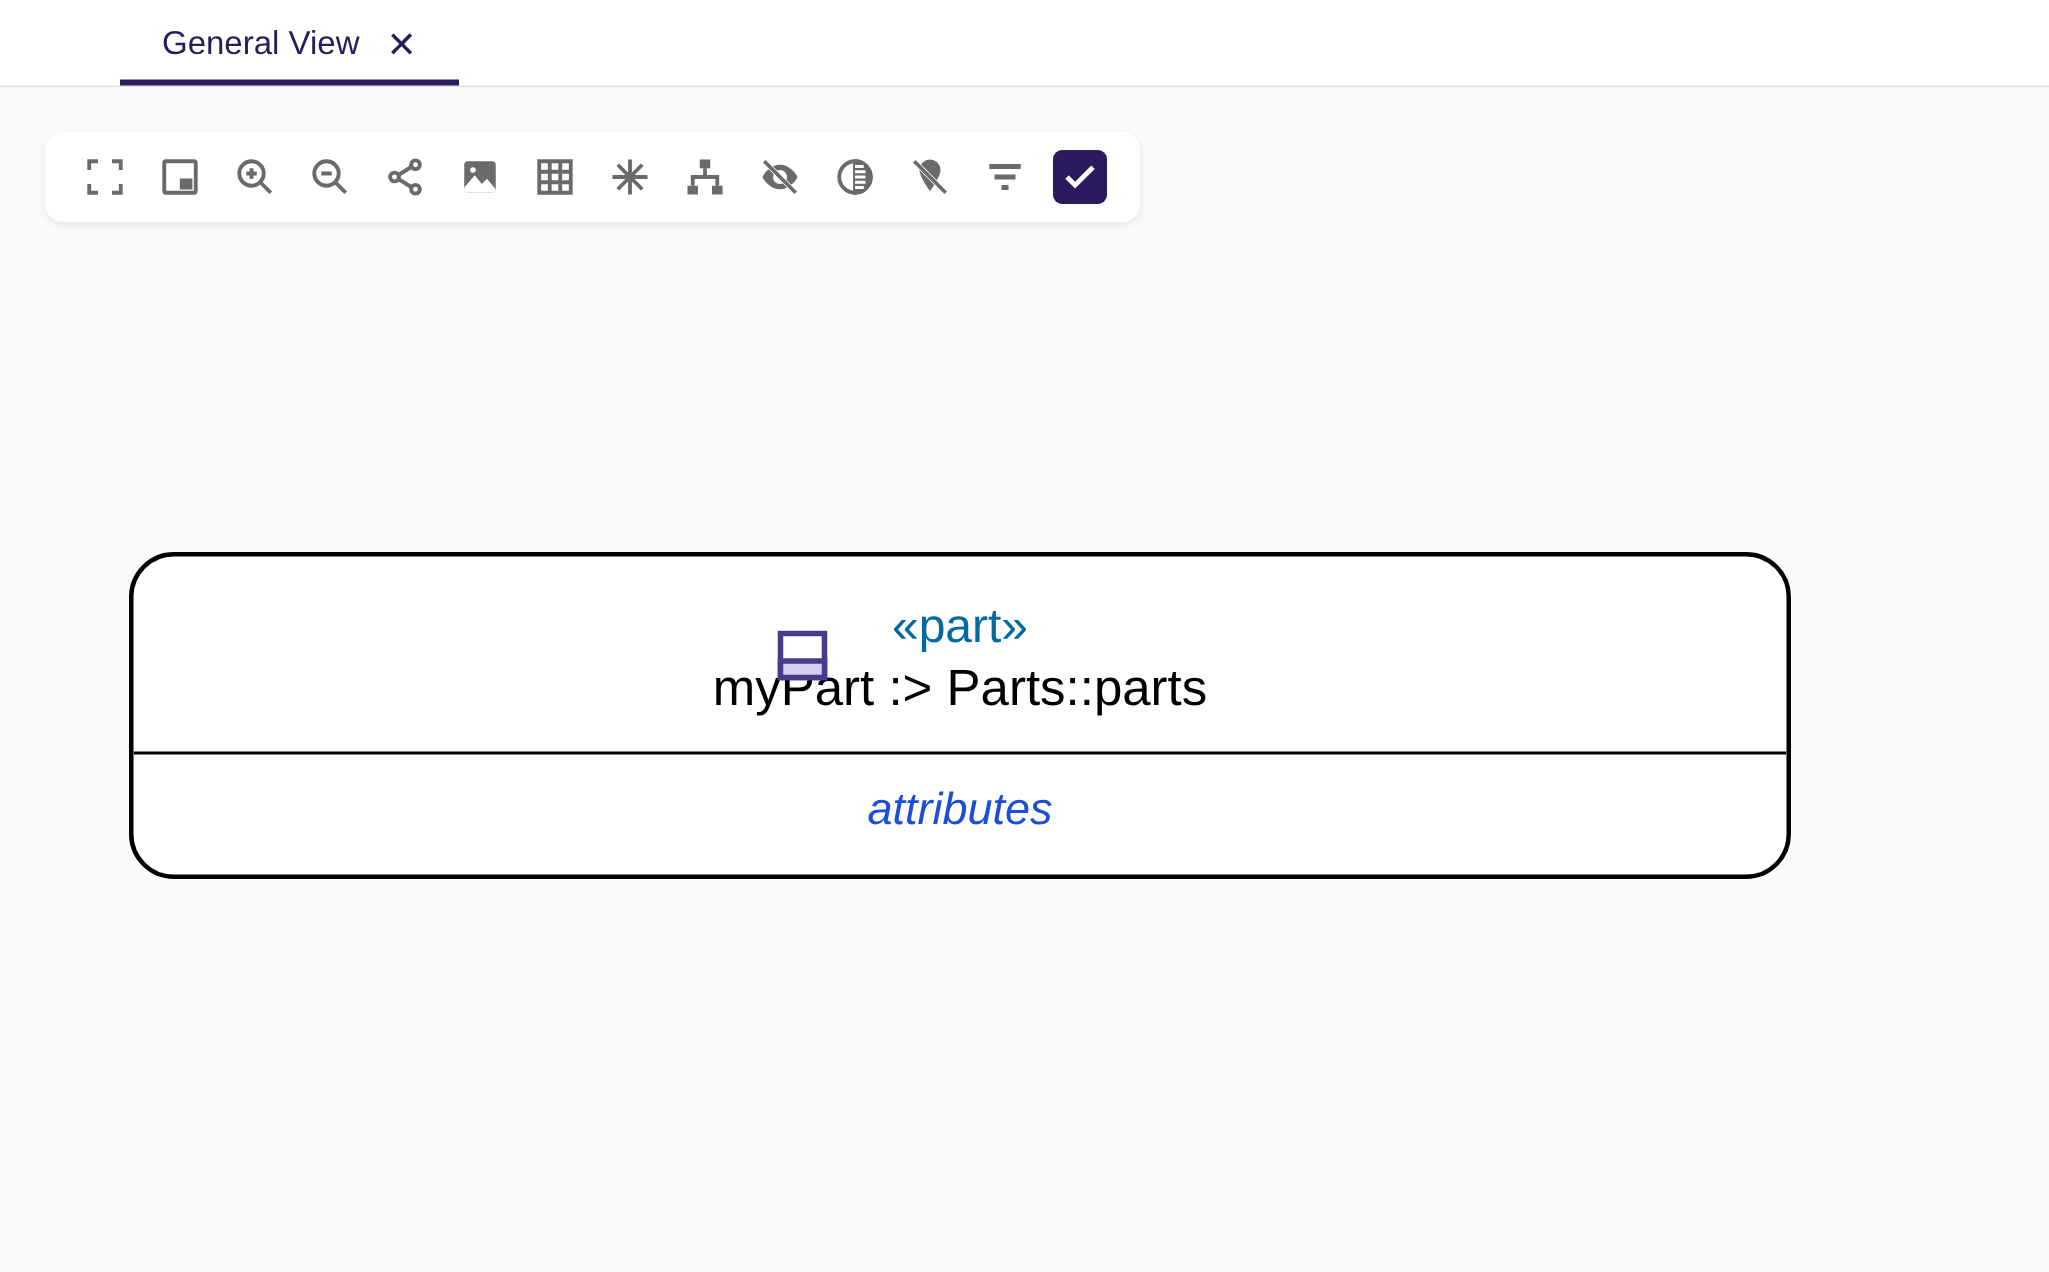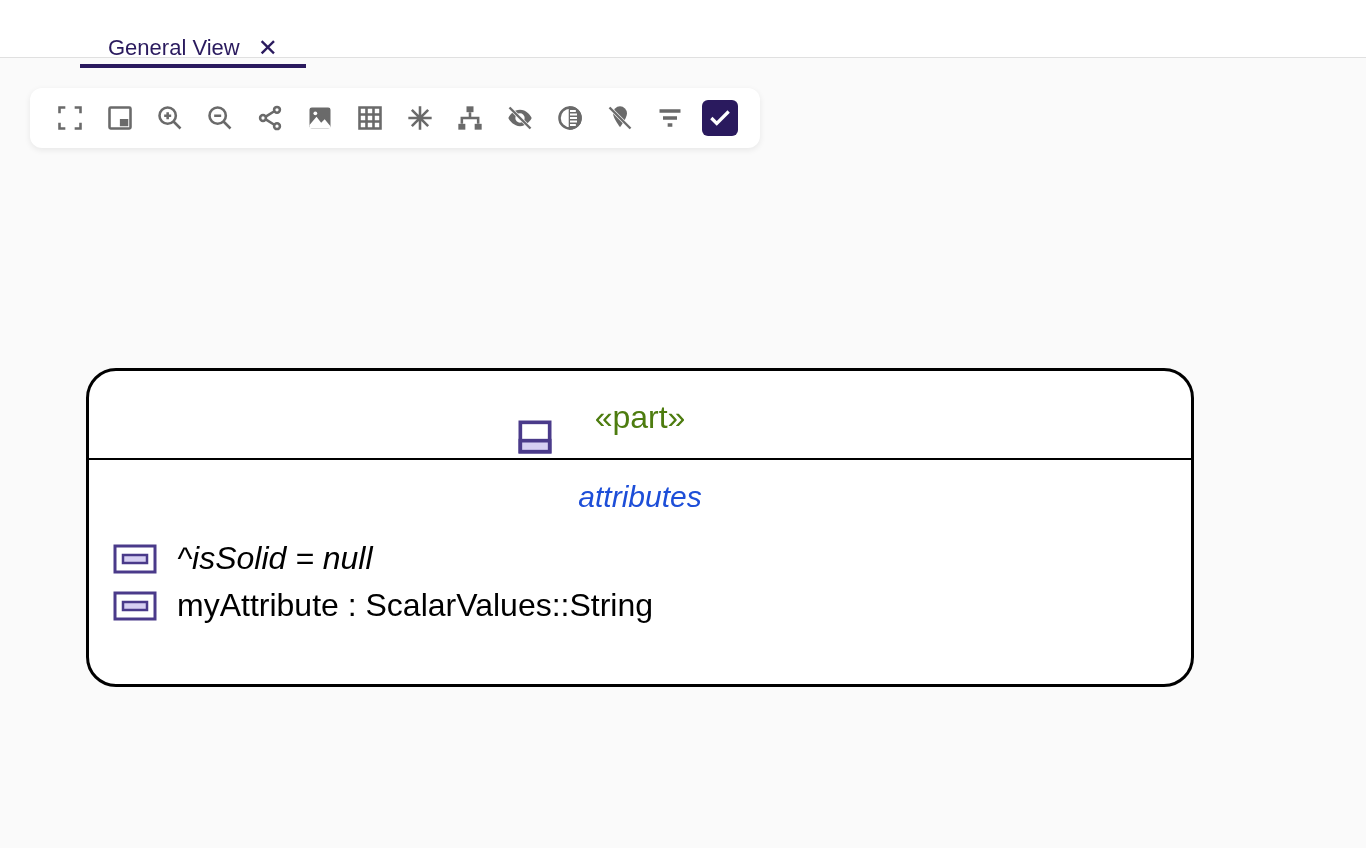--- a/index.html
+++ b/index.html
@@ -12,29 +12,28 @@
 }
 .tab-bar {
   display: flex;
   border-bottom: 1px solid #e0e0e0;
   background: #fff;
   padding-left: 80px;
   height: 58px;
 }
 .tab {
   display: flex;
-  align-items: center;
+  align-items: flex-start;
   gap: 18px;
   padding: 16px 28px;
   font-size: 22px;
   color: #2a1a5e;
   font-weight: 500;
   border-bottom: 4px solid #2a1a5e;
   cursor: pointer;
-  margin-top: 32px;
 }
 .tab-close {
   font-size: 24px;
   color: #2a1a5e;
   cursor: pointer;
   font-weight: 300;
 }
 .canvas-area {
   position: relative;
   padding: 30px;
@@ -82,21 +81,21 @@
   position: relative;
   padding: 28px 20px 22px 20px;
   text-align: center;
   border-bottom: 2px solid #000;
 }
 .dbox-header .part-icon {
   position: absolute;
   left: 424px;
   top: 44px;
 }
-.stereotype { font-size: 32px; color: #4d7c0f; }
+.stereotype { font-size: 32px; color: #0369a1; }
 .name-line { font-size: 34px; color: #000; margin-top: 4px; }
 .section-title {
   text-align: center;
   font-style: italic;
   font-size: 30px;
   color: #1d4ed8;
   padding: 20px 0 26px 0;
 }
 .attr-list {
   padding: 0 24px 50px 24px;
@@ -216,37 +215,18 @@
 
   <div class="diagram-box">
     <div class="dbox-header">
       <span class="part-icon">
         <svg width="44" height="44" viewBox="0 0 24 24">
             <rect x="4" y="4" width="16" height="16" fill="#fff" stroke="#4a3a8a" stroke-width="2"></rect>
             <rect x="4" y="14" width="16" height="6" fill="#d6cff2" stroke="#4a3a8a" stroke-width="2"></rect>
           </svg>
       </span>
       <div class="stereotype">«part»</div>
+      <div class="name-line">myPart :&gt; Parts::parts</div>
     </div>
     <div class="section-title">attributes</div>
-    <div class="attr-list">
-      <div class="attr-row italic">
-        <span class="attr-icon">
-          <svg width="44" height="30" viewBox="0 0 44 30">
-              <rect x="2" y="2" width="40" height="26" fill="#fff" stroke="#4a3a8a" stroke-width="3"></rect>
-              <rect x="10" y="11" width="24" height="8" fill="#d6cff2" stroke="#4a3a8a" stroke-width="2.5"></rect>
-            </svg>
-        </span>
-        <span>^isSolid = null</span>
-      </div>
-      <div class="attr-row">
-        <span class="attr-icon">
-          <svg width="44" height="30" viewBox="0 0 44 30">
-              <rect x="2" y="2" width="40" height="26" fill="#fff" stroke="#4a3a8a" stroke-width="3"></rect>
-              <rect x="10" y="11" width="24" height="8" fill="#d6cff2" stroke="#4a3a8a" stroke-width="2.5"></rect>
-            </svg>
-        </span>
-        <span>myAttribute : ScalarValues::String</span>
-      </div>
-    </div>
   </div>
 
 </div>
 
 </body></html>

